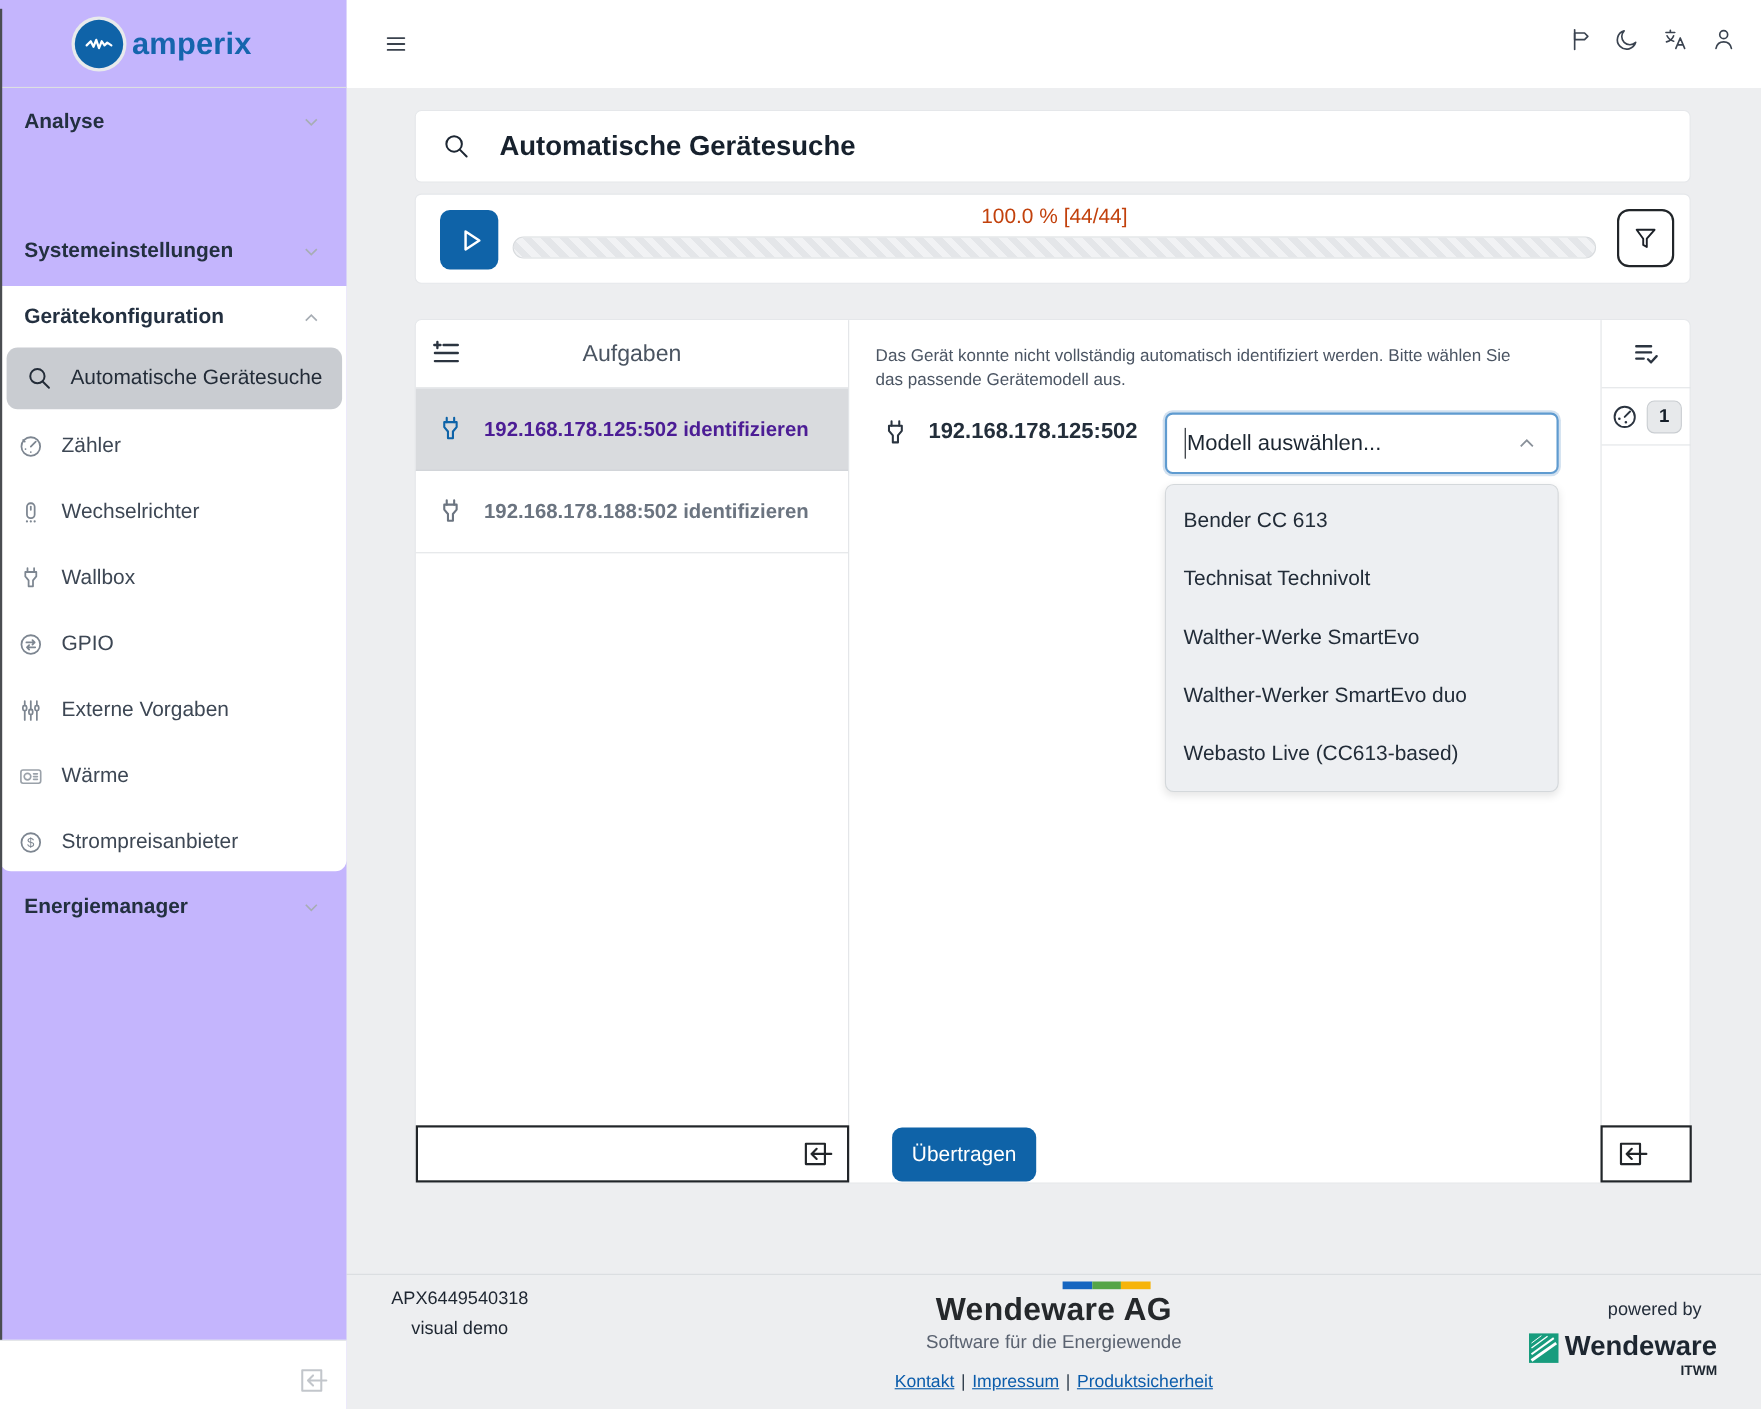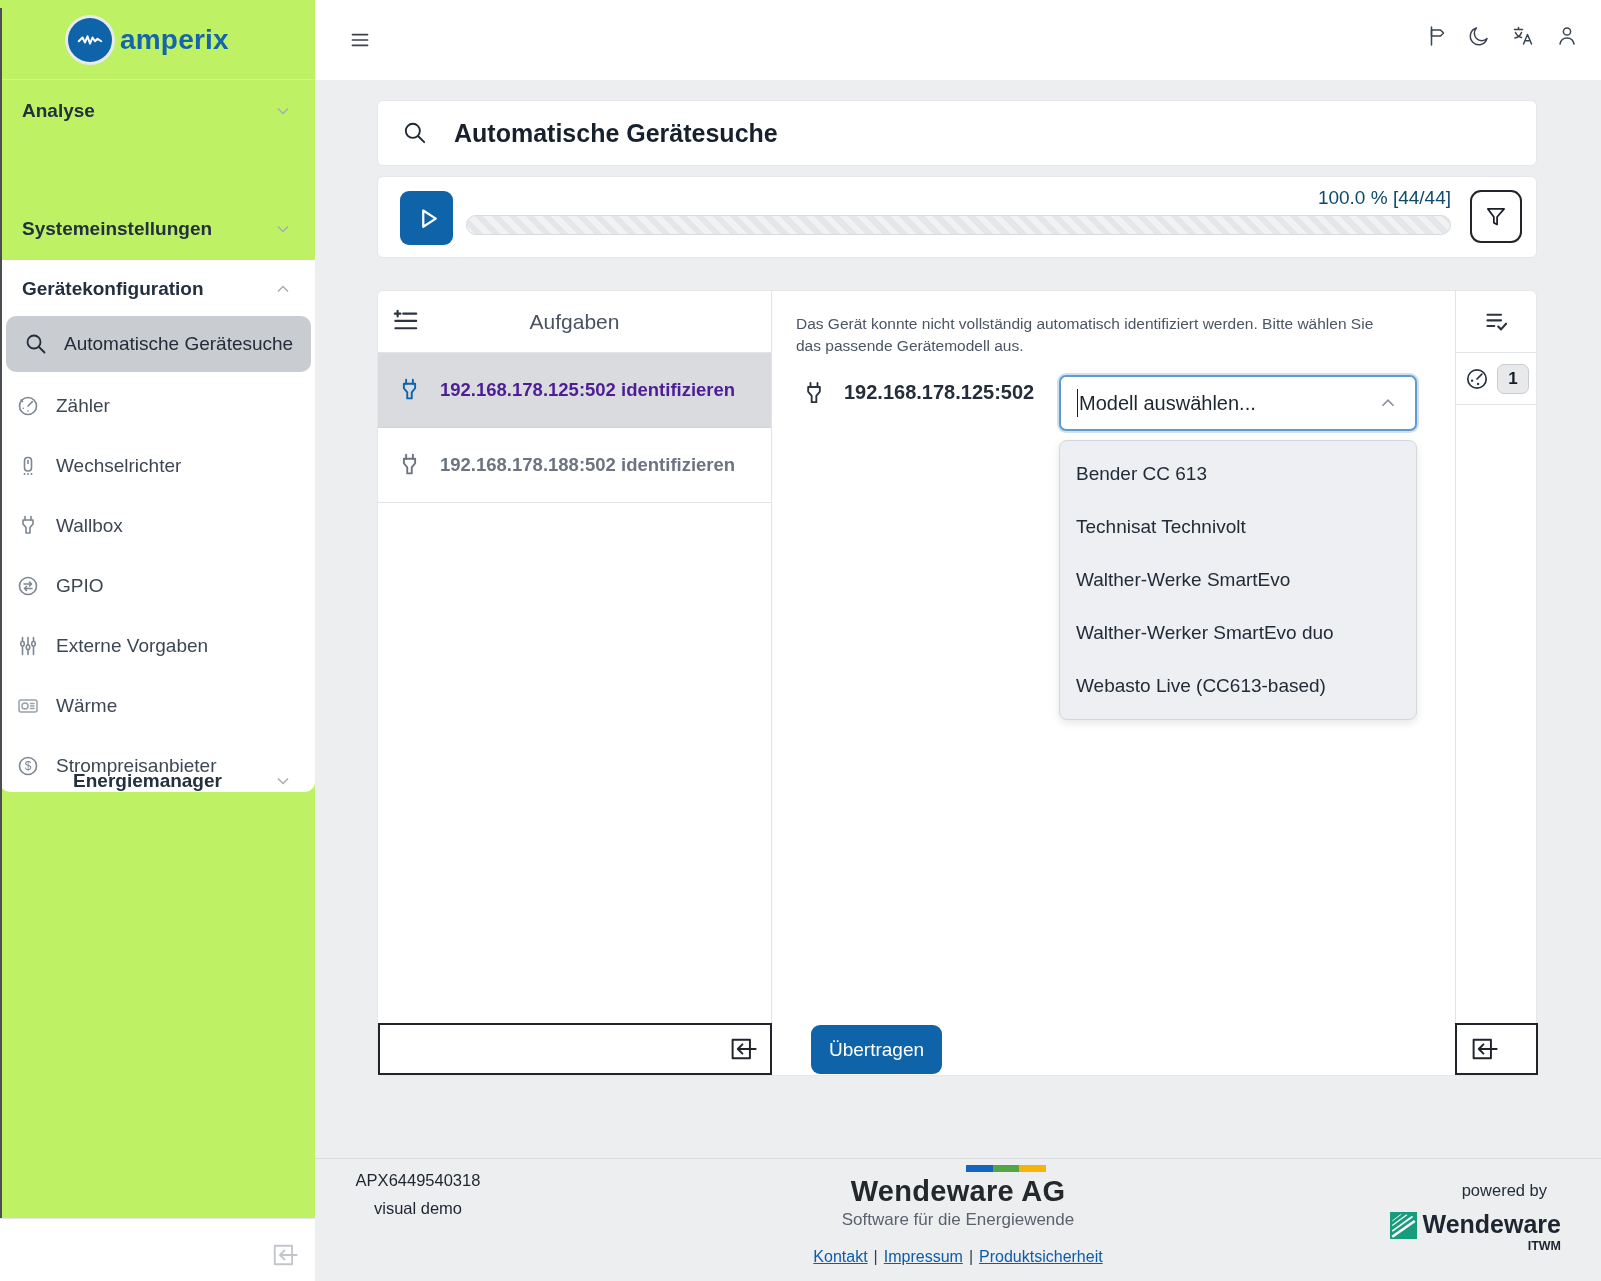--- a/index.html
+++ b/index.html
@@ -6,21 +6,21 @@
   html,body { width:1601px; height:1281px; }
   body { font-family:"Liberation Sans", sans-serif; background:#edeef0; color:#2c3744; overflow:hidden; }
   .app { position:relative; width:1601px; height:1281px; background:#edeef0; }
 
   svg { display:block; }
 
   
   .window-edge { position:absolute; left:0; top:8px; width:2px; height:1210px; background:#4a4d51; z-index:50; }
 
   
-  .sidebar { position:absolute; left:0; top:0; width:315px; height:1281px; background:#bef264; z-index:5; }
+  .sidebar { position:absolute; left:0; top:0; width:315px; height:1281px; background:#c4b5fd; z-index:5; }
   .logo-row { position:absolute; left:0; top:0; width:315px; height:80px; display:flex; align-items:center; padding-left:68px; border-bottom:1px solid #dcdfe2; }
   .logo-mark { width:44px; height:44px; border-radius:50%; background:#0f63a8; display:flex; align-items:center; justify-content:center; box-shadow:0 0 0 3px #e8eaec; }
   .logo-text { margin-left:8px; font-size:28px; font-weight:bold; color:#1565ad; letter-spacing:0.2px; }
 
   .section-header { position:absolute; left:0; width:315px; height:38px; display:flex; align-items:center; padding:0 22px; cursor:pointer; }
   .section-header .lbl { font-size:19px; font-weight:bold; color:#233040; flex:1; }
   .section-header .chev { color:#a7adb4; }
 
   .config-panel { position:absolute; left:0; top:260px; width:315px; height:532px; background:#ffffff; border-radius:0 0 10px 10px; }
   .config-panel .section-header { position:absolute; top:10px; }
@@ -45,21 +45,21 @@
   .main { position:absolute; left:315px; top:80px; width:1286px; height:1078px; background:#edeef0; }
   .card { position:absolute; background:#ffffff; border:1px solid #e5e7ea; border-radius:6px; }
 
   .title-card { left:62px; top:20px; width:1160px; height:66px; display:flex; align-items:center; padding-left:24px; }
   .title-card .t-icon { width:26px; height:26px; color:#1d2733; }
   .title-card h1 { margin-left:26px; font-size:25px; font-weight:bold; color:#17212d; }
 
   .progress-card { left:62px; top:96px; width:1160px; height:82px; }
   .play-btn { position:absolute; left:22px; top:14px; width:53px; height:54px; background:#0f63a8; border:none; border-radius:9px; display:flex; align-items:center; justify-content:center; cursor:pointer; }
   .progress-wrap { position:absolute; left:88px; top:10px; width:985px; }
-  .progress-label { text-align:right; font-size:19px; color:#0c4a6e; height:26px; }
+  .progress-label { text-align:center; font-size:19px; color:#c2410c; height:26px; }
   .progress-track { margin-top:2px; height:20px; border-radius:10px; border:1px solid #d8dbde;
       background:repeating-linear-gradient(45deg,#f1f2f4 0px,#f1f2f4 6px,#e4e6e9 6px,#e4e6e9 12px); overflow:hidden; }
   .progress-fill { height:100%; width:100%; background:transparent; }
   .filter-btn { position:absolute; right:14px; top:13px; width:52px; height:53px; background:#ffffff; border:2px solid #212529; border-radius:11px; display:flex; align-items:center; justify-content:center; cursor:pointer; color:#1b2027; }
 
   .work-card { left:62px; top:210px; width:1160px; height:786px; padding:0; }
 
   .tasks-col { position:absolute; left:0; top:0; width:394px; height:784px; border-right:1px solid #e2e4e7; }
   .tasks-header { position:relative; height:62px; border-bottom:1px solid #e2e4e7; display:flex; align-items:center; justify-content:center; }
   .tasks-header .add-icon { position:absolute; left:14px; top:17px; width:27px; height:27px; color:#2b3440; cursor:pointer; }
@@ -234,21 +234,21 @@
         <span class="ni-icon">
           <svg width="24" height="24" viewBox="0 0 24 24" fill="none" stroke="currentColor" stroke-width="1.6">
               <circle cx="12" cy="12" r="8.5"></circle>
               <text x="12" y="16.2" text-anchor="middle" font-size="12" stroke="none" fill="currentColor" font-family="inherit">$</text>
             </svg>
         </span>
         <span class="ni-label">Strompreisanbieter</span>
       </div>
     </div>
 
-    <div class="section-header" style="top:762px;text-align:center;">
+    <div class="section-header" style="top:806px;">
       <span class="lbl">Energiemanager</span>
       <span class="chev">
         <svg width="20" height="20" viewBox="0 0 24 24" fill="none" stroke="currentColor" stroke-width="1.8">
             <path d="M6 9l6 6 6-6"></path>
           </svg>
       </span>
     </div>
 
 
     <div class="sidebar-bottom">

